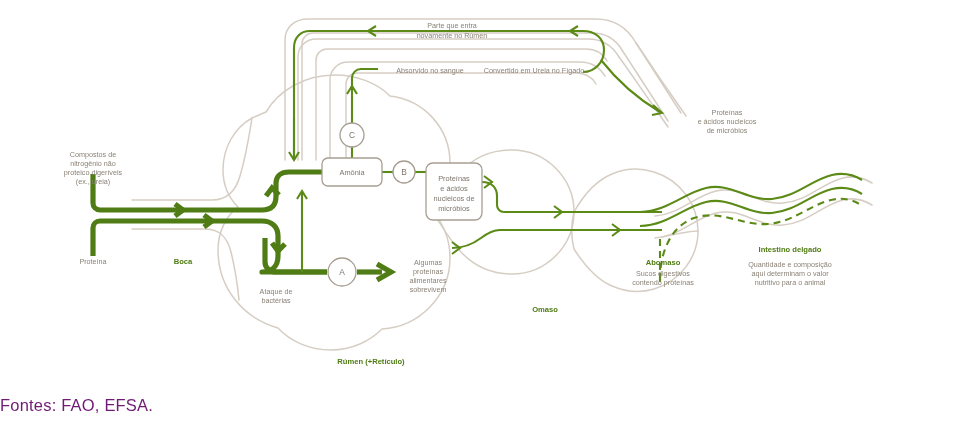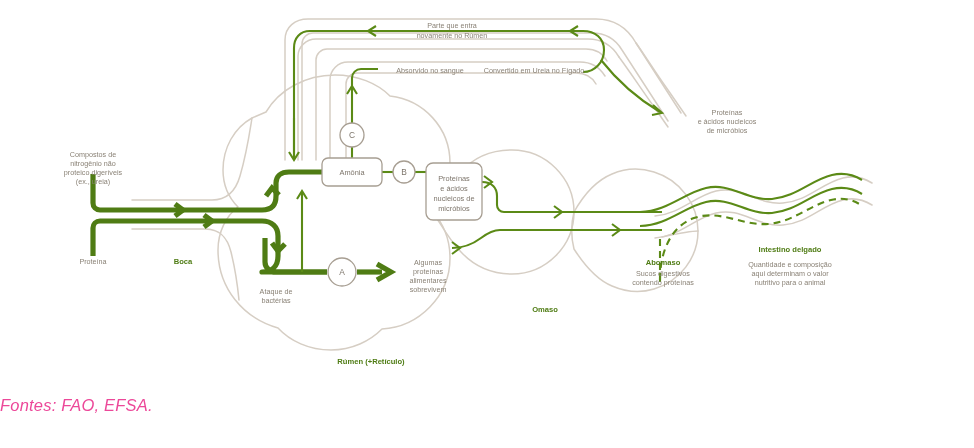--- a/index.html
+++ b/index.html
@@ -112,23 +112,22 @@
     stroke: #5b8a16;
     stroke-width: 2.1;
     stroke-linecap: butt;
     stroke-linejoin: miter;
   }
   #source-note {
     position: absolute;
     left: 0px;
     top: 396px;
     font-family: "Liberation Sans", sans-serif;
-    font-style: italic;
     font-size: 16.5px;
-    color: #ec4899;
+    color: #701a75;
     letter-spacing: 0.2px;
   }
 </style>
 </head>
 <body>
 
 <div id="diagram-root">
 
   <svg id="scene" viewBox="0 0 974 448">
 

